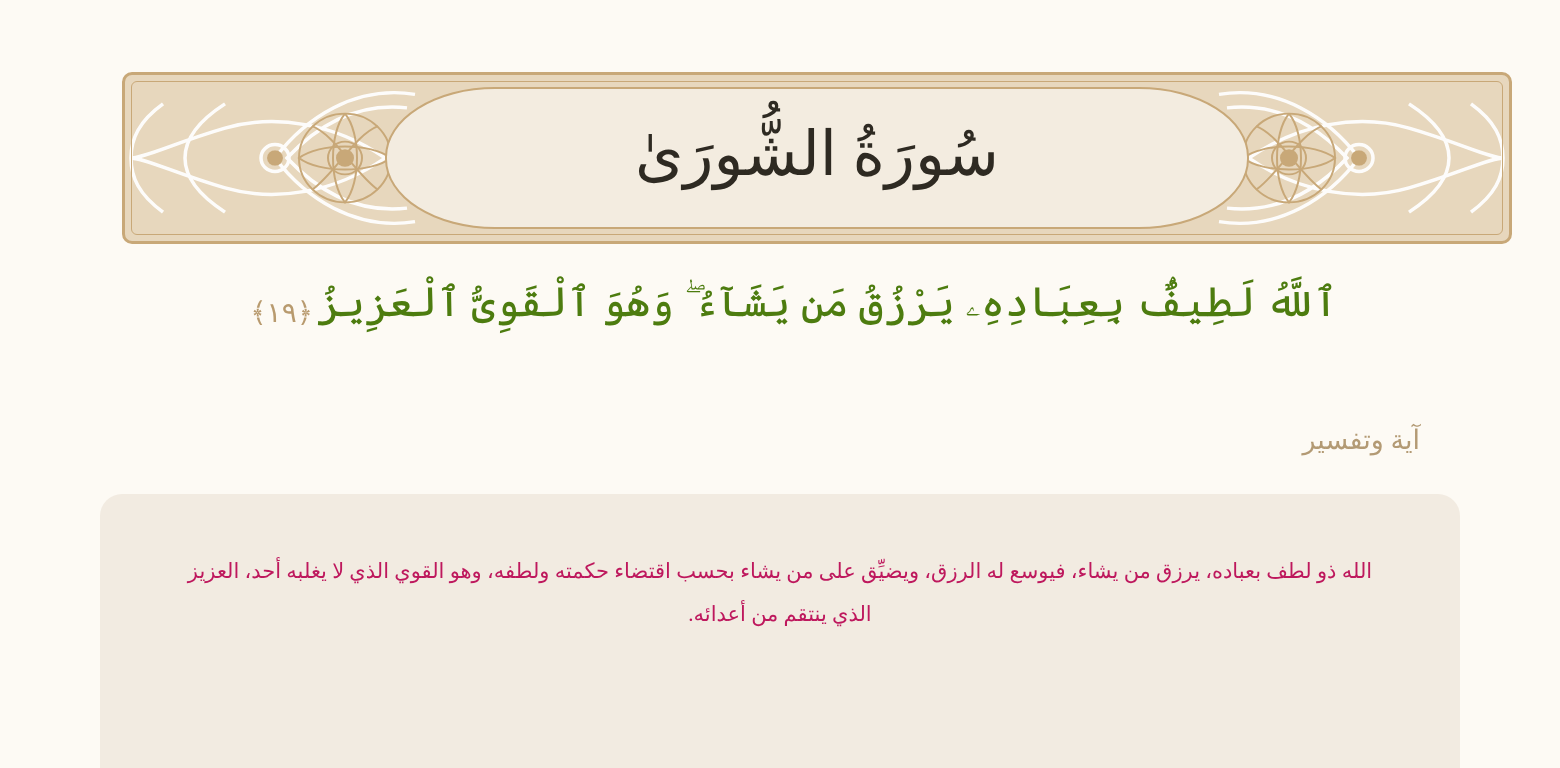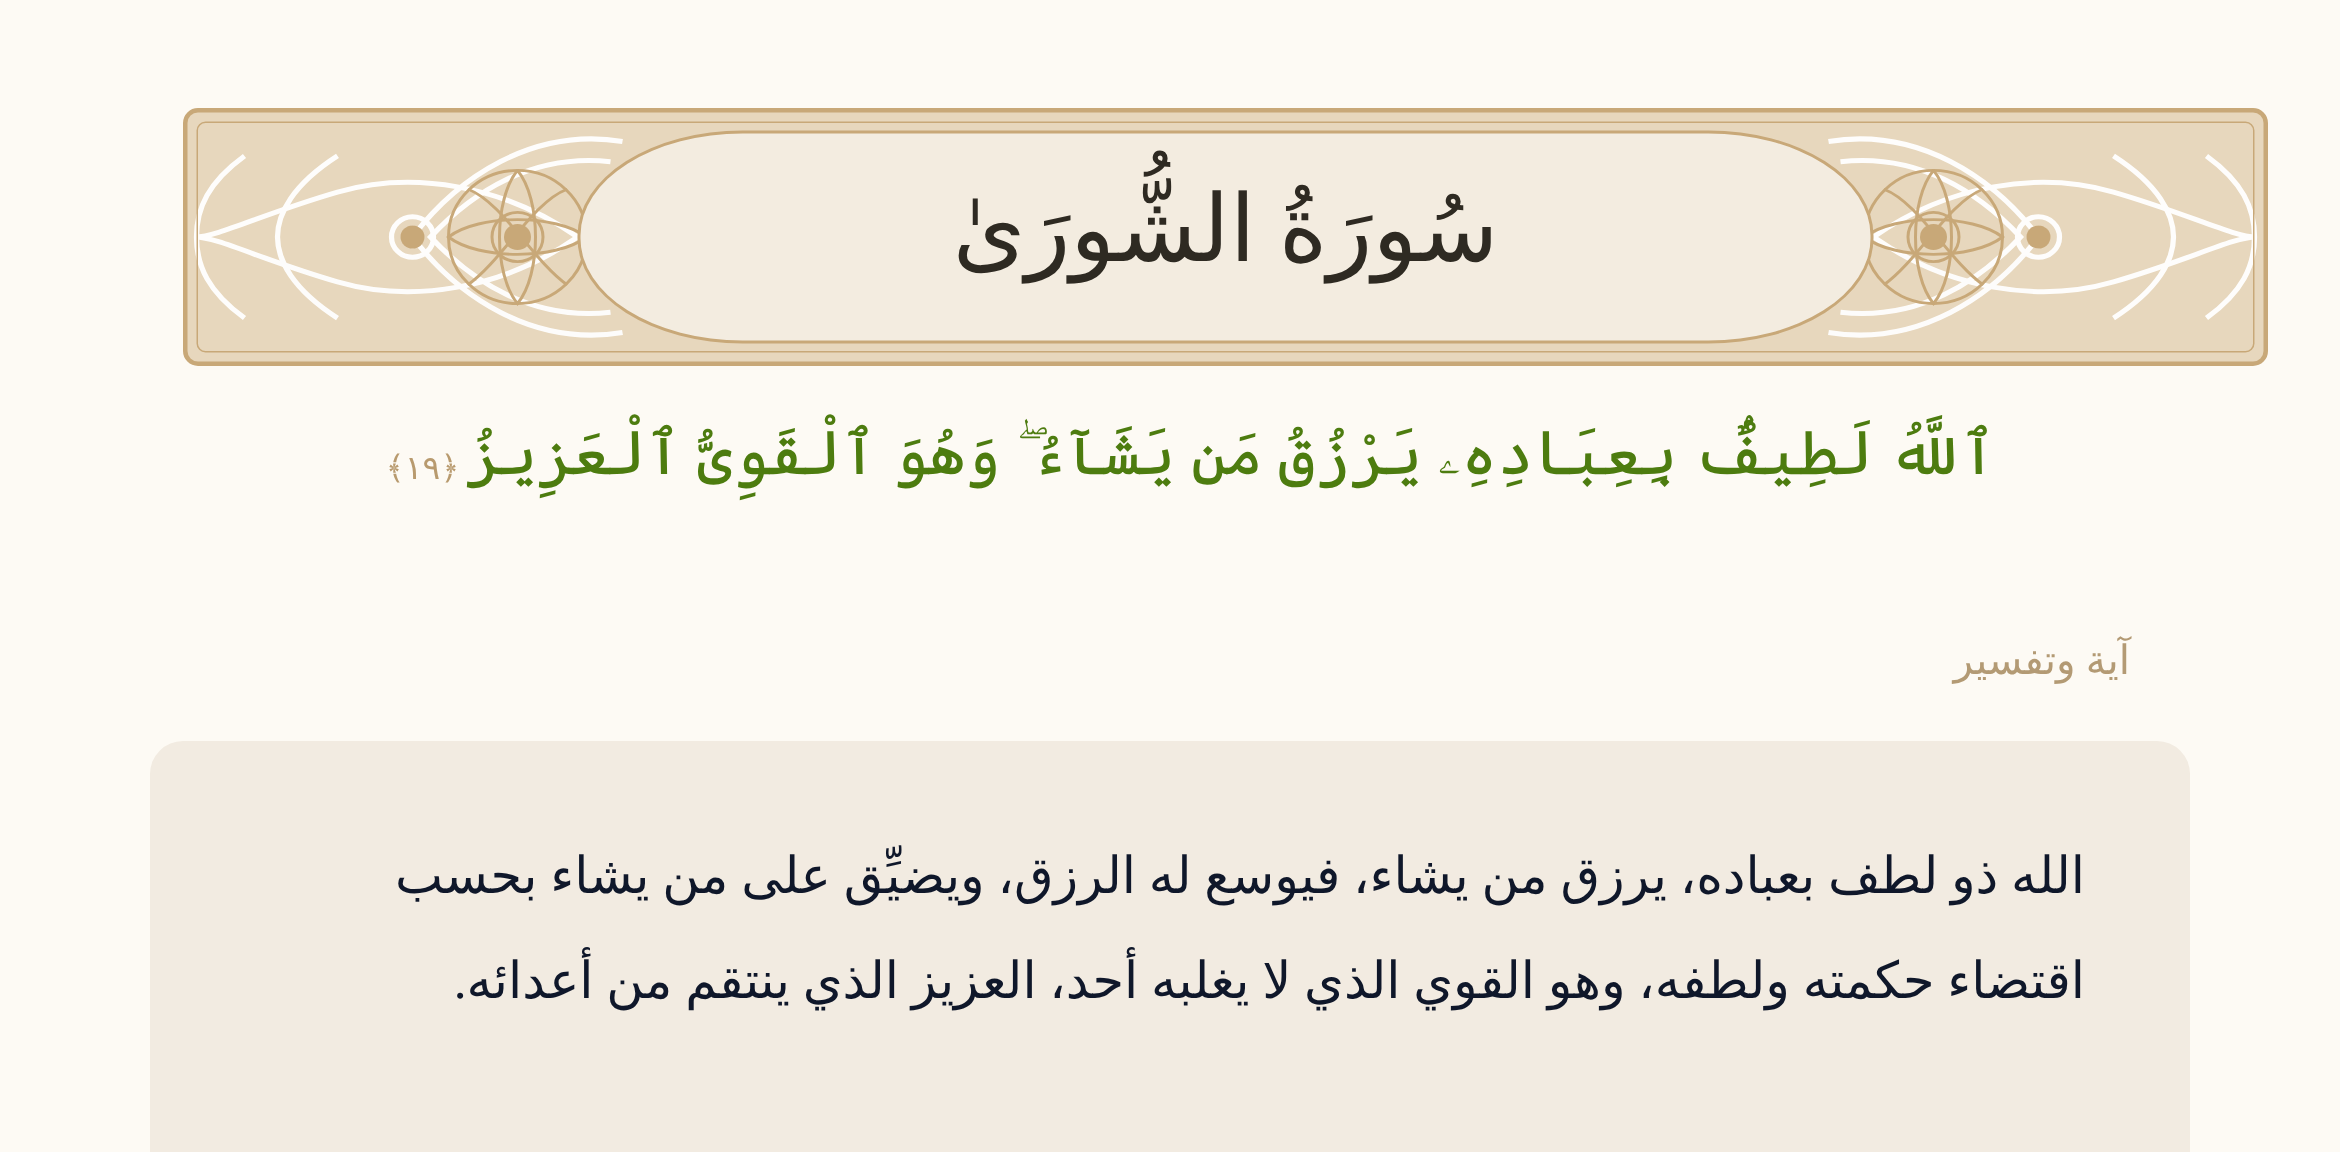--- a/index.html
+++ b/index.html
@@ -93,21 +93,21 @@
   .ayah-text {
     font-family: Liberation Serif, serif;
     font-size: 41px;
     line-height: 1.7;
     color: #4d7c0f;
     white-space: nowrap;
   }
   .ayah-number {
     display: inline-block;
     color: #b89a6e;
-    font-size: 22px;
+    font-size: 28px;
     vertical-align: middle;
     margin-left: 28px;
   }
 
   
   .section-label {
     position: absolute;
     top: 424px;
     right: 140px;
     font-size: 27px;
@@ -124,23 +124,24 @@
     width: 1360px;
     height: 274px;
     box-sizing: border-box;
     background: #f2ebe1;
     border-radius: 22px 22px 0 0;
     padding: 56px 70px 0 70px;
     direction: rtl;
   }
   .tafsir-text {
     font-family: "Liberation Serif", "DejaVu Serif", serif;
-    font-size: 34px;
+    font-size: 21px;
     line-height: 2.05;
-    color: #0f172a;
+    color: #be185d;
+    text-align: center;
   }
 </style>
 </head>
 <body>
 
 <div class="page">
 
   <div class="banner-wrap">
     <div class="banner">
 

